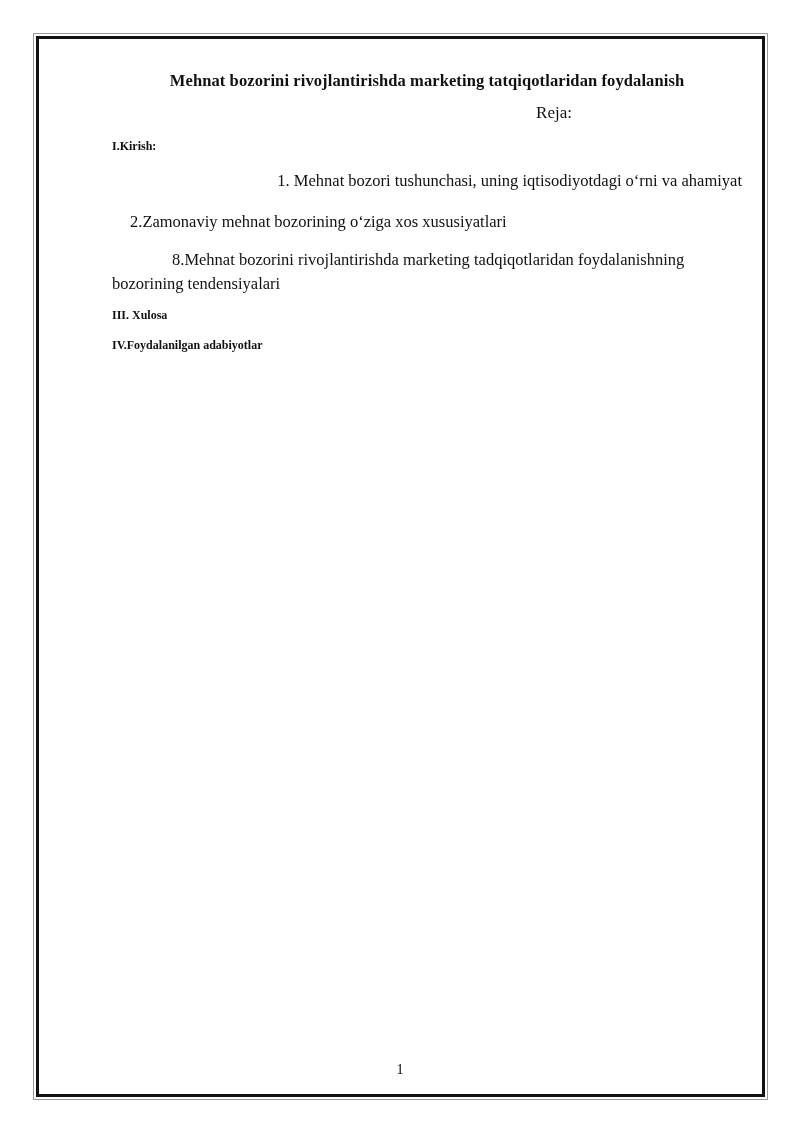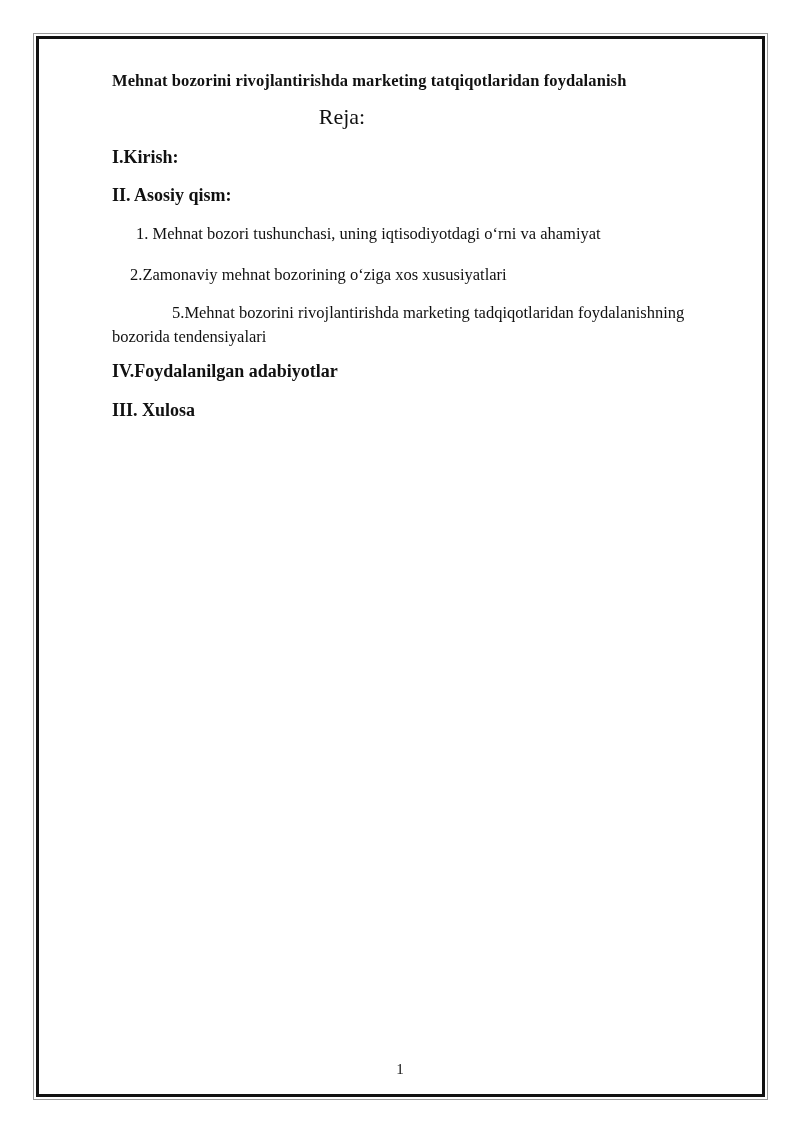--- a/index.html
+++ b/index.html
@@ -48,47 +48,47 @@
   .content {
     position: absolute;
     left: 112px;
     top: 70px;
     width: 630px;
   }
 
   .doc-title {
     font-weight: bold;
     font-size: 16.5px;
-    text-align: left;
+    text-align: center;
     line-height: 1.35;
     margin: 0 0 10px 0;
     letter-spacing: 0.1px;
   }
 
   .subtitle {
-    font-size: 22px;
-    text-align: center;
+    font-size: 17px;
+    text-align: right;
     line-height: 1.35;
     margin: 0 0 14px 0;
     padding-right: 170px;
   }
 
   .heading {
     font-weight: bold;
-    font-size: 18px;
+    font-size: 12px;
     line-height: 1.3;
     margin: 0 0 15px 0;
   }
 
   .item {
     font-size: 16.5px;
     line-height: 1.3;
     margin: 0 0 15px 0;
   }
-  .item-indent-1 { padding-left: 24px; }
+  .item-indent-1 { padding-left: 24px; text-align: right; }
   .item-indent-2 { padding-left: 18px; margin-top: 20px; }
 
   .item-justified {
     font-size: 16.5px;
     line-height: 1.45;
     margin: 0 0 12px 0;
     text-align: justify;
     text-justify: inter-word;
     text-indent: 30px;
   }
@@ -116,33 +116,32 @@
   <div class="page-frame-inner"></div>
 
   <div class="content">
 
     <h1 class="doc-title">Mehnat bozorini rivojlantirishda marketing tatqiqotlaridan foydalanish</h1>
 
     <p class="subtitle">Reja:</p>
 
     <p class="heading">I.Kirish:</p>
 
-    <p class="heading">II. Asosiy qism:</p>
 
     <p class="item item-indent-1">1. Mehnat bozori tushunchasi, uning iqtisodiyotdagi o‘rni va ahamiyat</p>
 
     <p class="item item-indent-2">2.Zamonaviy mehnat bozorining o‘ziga xos xususiyatlari</p>
 
 
 
     <p class="item-justified">
-      <span class="force-justify">5.Mehnat bozorini rivojlantirishda marketing tadqiqotlaridan foydalanishning</span><span>bozorida tendensiyalari</span>
+      <span class="force-justify">8.Mehnat bozorini rivojlantirishda marketing tadqiqotlaridan foydalanishning</span><span>bozorining tendensiyalari</span>
     </p>
 
+    <p class="heading">III. Xulosa</p>
+
     <p class="heading">IV.Foydalanilgan adabiyotlar</p>
-
-    <p class="heading">III. Xulosa</p>
 
   </div>
 
   <div class="page-number">1</div>
 
 </div>
 
 </body></html>

